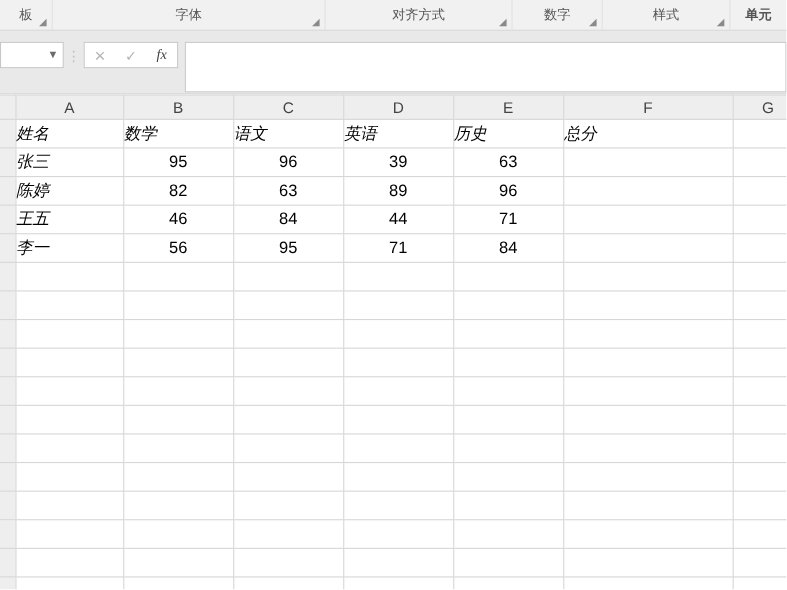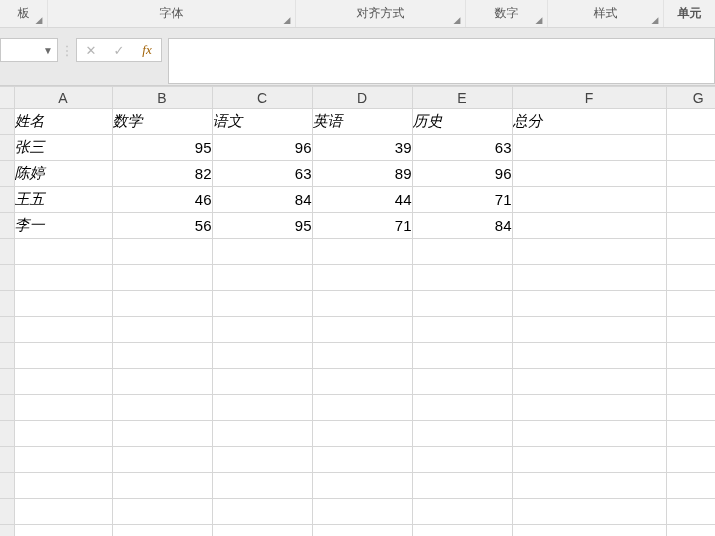--- a/index.html
+++ b/index.html
@@ -79,21 +79,21 @@
     border: 1px solid #c8c8c8;
     display: flex;
     align-items: center;
   }
   .fb-btn {
     width: 28px; height: 100%;
     display: flex; align-items: center; justify-content: center;
     color: #b5b5b5;
     font-size: 13px;
   }
-  .fb-btn.fx { font-style: italic; color: #a16207; font-family: "Times New Roman", serif; }
+  .fb-btn.fx { font-style: italic; color: #404040; font-family: "Times New Roman", serif; }
   .formula-input-wrap {
     flex: 1;
     height: 46px;
     background: #ffffff;
     border: 1px solid #c8c8c8;
     margin-right: 0;
   }
   .formula-input {
     width: 100%; height: 100%;
     border: none; outline: none;
@@ -145,21 +145,21 @@
   }
   tbody td {
     height: 26px;
     padding: 0 4px;
     font-size: 15px;
     color: #000;
     vertical-align: middle;
     white-space: nowrap;
     overflow: hidden;
   }
-  tbody td.num { text-align: right; }
+  tbody td.num { text-align: center; }
   tbody td.txt { text-align: left; font-style: italic; }
   .col-corner { width: 14px; }
   .col-A { width: 98px; }
   .col-B { width: 100px; }
   .col-C { width: 100px; }
   .col-D { width: 100px; }
   .col-E { width: 100px; }
   .col-F { width: 154px; }
   .col-G { width: 64px; }
 </style>

